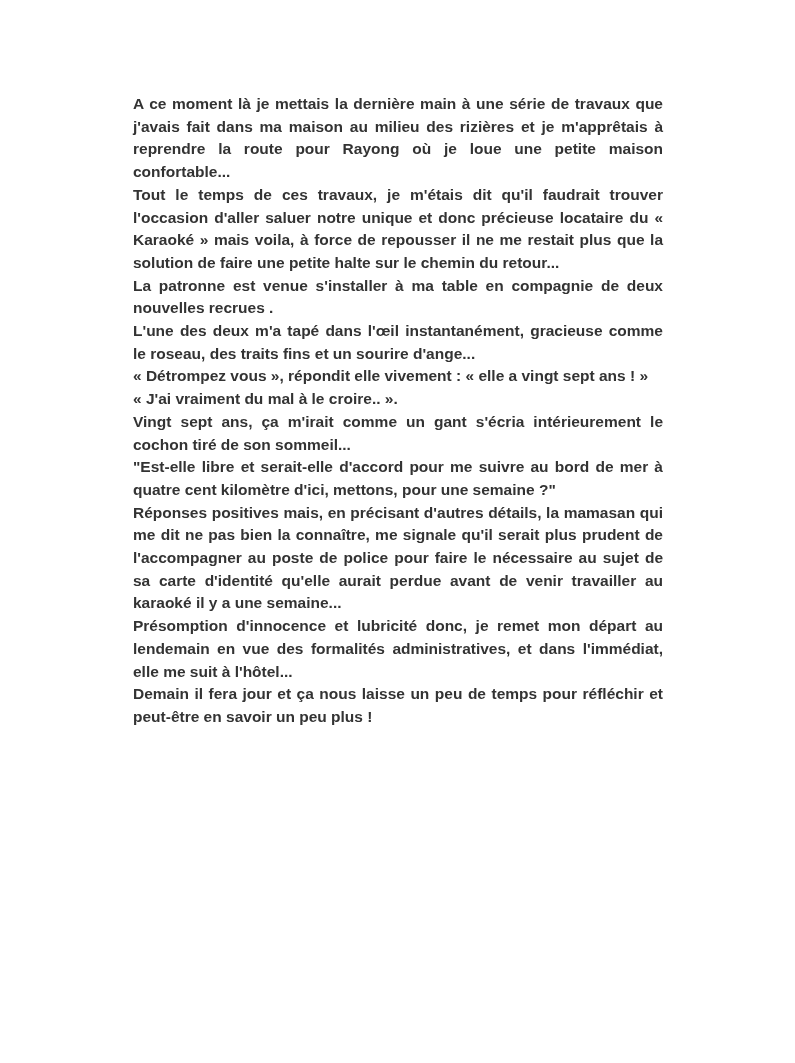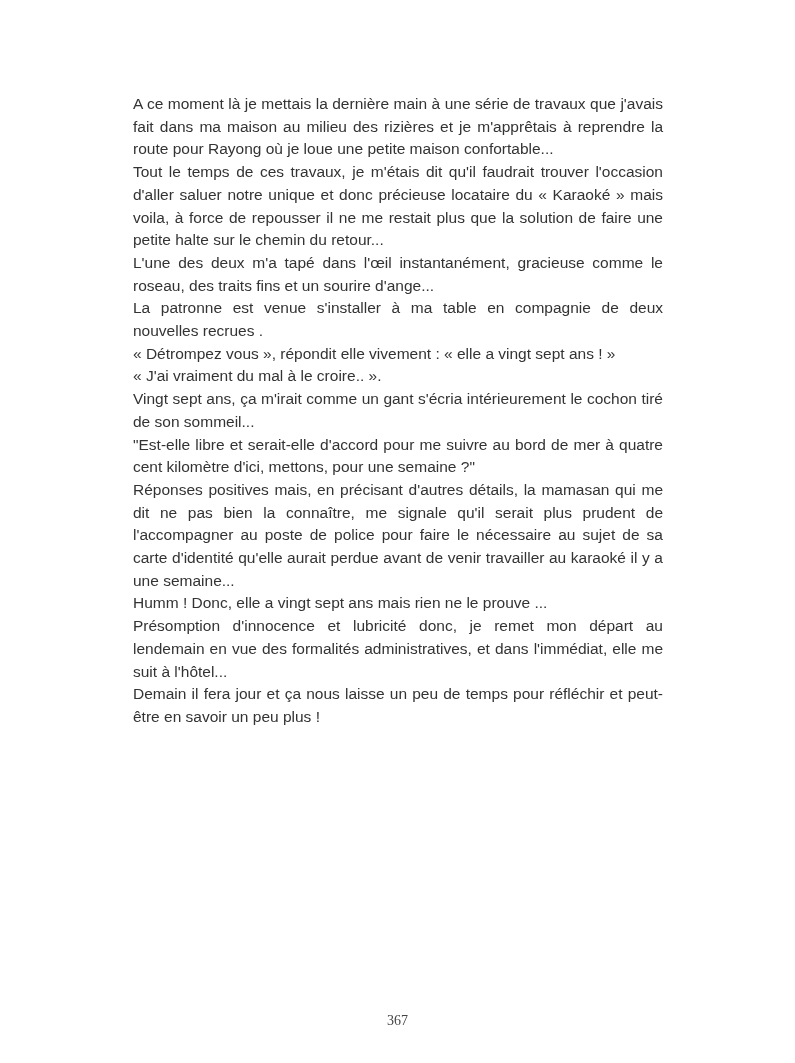--- a/index.html
+++ b/index.html
@@ -21,44 +21,43 @@
     left: 133px;
     width: 530px;
     color: #333333;
     font-size: 15.5px;
     line-height: 22.7px;
     text-align: justify;
   }
   .text-block p {
     margin: 0;
     padding: 0;
+    font-weight: bold;
   }
   .page-number {
     position: absolute;
     top: 1013px;
     left: 0;
     width: 100%;
     text-align: center;
     font-family: "Liberation Serif", serif;
     font-size: 14px;
     color: #444444;
   }
 </style>
 </head>
 <body>
 
 <div class="page">
   <div class="text-block">
     <p>A ce moment là je mettais la dernière main à une série de travaux que j'avais fait dans ma maison au milieu des rizières et je m'apprêtais à reprendre la route pour Rayong où je loue une petite maison confortable...</p>
     <p>Tout le temps de ces travaux, je m'étais dit qu'il faudrait trouver l'occasion d'aller saluer notre unique et donc précieuse locataire du « Karaoké » mais voila, à force de repousser il ne me restait plus que la solution de faire une petite halte sur le chemin du retour...</p>
+    <p>La patronne est venue s'installer à ma table en compagnie de deux nouvelles recrues .</p>
     <p>L'une des deux m'a tapé dans l'œil instantanément, gracieuse comme le roseau, des traits fins et un sourire d'ange...</p>
-    <p>La patronne est venue s'installer à ma table en compagnie de deux nouvelles recrues .</p>
     <p>«  Détrompez vous », répondit elle vivement : « elle a vingt sept ans ! »</p>
     <p>« J'ai vraiment du mal à le croire.. ».</p>
     <p>Vingt sept ans, ça m'irait comme un gant s'écria intérieurement  le cochon tiré de son sommeil...</p>
     <p>"Est-elle libre et serait-elle d'accord pour me suivre au bord de mer à quatre cent kilomètre d'ici, mettons, pour une semaine ?"</p>
     <p>Réponses positives mais, en précisant d'autres détails, la mamasan qui me dit ne pas bien la connaître, me signale qu'il serait plus prudent de l'accompagner au poste de police pour faire le nécessaire au sujet de sa carte d'identité qu'elle aurait perdue avant de venir travailler au karaoké il y a une semaine...</p>
-    <p>Humm ! Donc, elle a vingt sept ans mais rien ne le prouve ...</p>
     <p>Présomption d'innocence et lubricité donc, je remet mon départ au lendemain en vue des formalités administratives, et dans l'immédiat, elle me suit à l'hôtel...</p>
     <p>Demain il fera jour et ça nous laisse un peu de temps pour réfléchir et peut-être en savoir un peu plus !</p>
   </div>
-  <div class="page-number">367</div>
 </div>
 
 </body></html>

